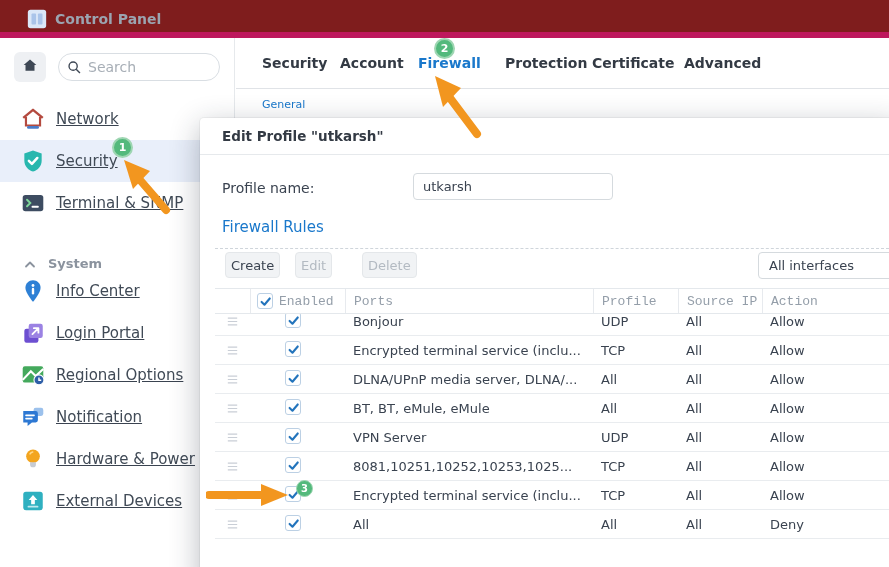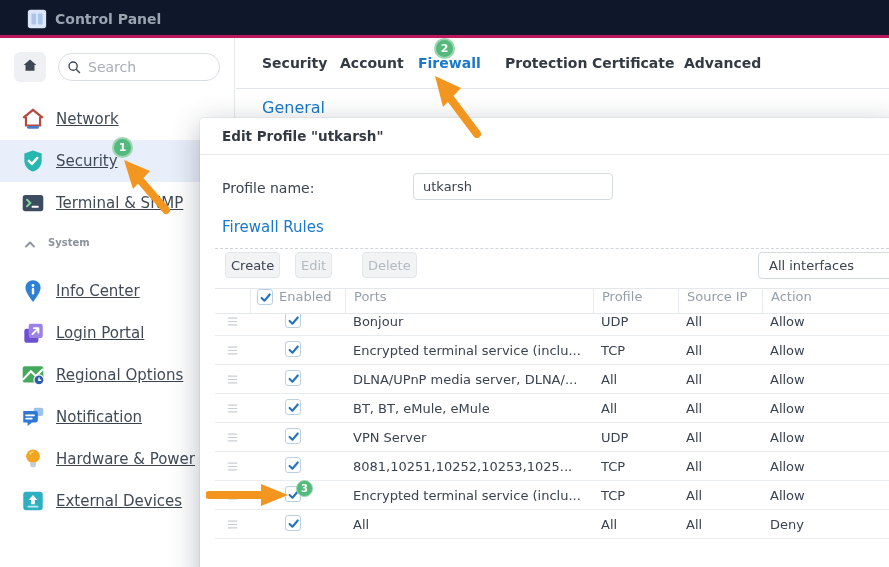--- a/index.html
+++ b/index.html
@@ -1,52 +1,52 @@
 <!DOCTYPE html>
 <html><head>
 <meta charset="utf-8">
 <style>
   * { margin:0; padding:0; box-sizing:border-box; }
   html,body { width:889px; height:567px; overflow:hidden; background:#fff;
     font-family:"DejaVu Sans","Liberation Sans",sans-serif; color:#3a4350; }
 
   
-  #topbar { position:absolute; left:0; top:0; width:889px; height:38px; background:#0f172a;
-    border-bottom:3px solid #be185d; z-index:1; }
+  #topbar { position:absolute; left:0; top:0; width:889px; height:38px; background:#7f1d1d;
+    border-bottom:6px solid #be185d; z-index:1; }
   #cp-icon { position:absolute; left:26px; top:8px; width:22px; height:22px; }
   #cp-title { position:absolute; left:55px; top:11px; font-size:14px; font-weight:bold; color:#9ba4b0; }
 
   
   #sidebar { position:absolute; left:0; top:38px; width:235px; height:529px; background:#fff;
     border-right:1px solid #e6e9ec; z-index:1; }
   #home-btn { position:absolute; left:14px; top:14px; width:32px; height:30px; background:#eef0f3;
     border-radius:6px; display:flex; align-items:center; justify-content:center; cursor:pointer; }
   #search-box { position:absolute; left:58px; top:15px; width:162px; height:28px; border:1px solid #d9dee3;
     border-radius:14px; display:flex; align-items:center; padding:0 8px; }
   #search-box svg { flex:0 0 auto; margin-right:6px; }
   #search-input { border:none; outline:none; width:100%; font-size:14px; color:#3a4350;
     font-family:inherit; background:transparent; }
   #search-input::placeholder { color:#a7aeb6; }
 
   .nav { position:absolute; left:0; width:235px;text-decoration:underline; }
   .nav-item { height:42px; display:flex; align-items:center; padding-left:20px; cursor:pointer; font-size:15px; color:#404a56; }
   .nav-item .nico { width:26px; height:26px; margin-right:10px; flex:0 0 auto; }
   .nav-item.selected { background:#e9effa; }
-  .sec-head { height:34px; display:flex; align-items:flex-start; padding-left:22px; font-size:10px;
+  .sec-head { height:34px; display:flex; align-items:flex-end; padding-left:22px; font-size:13px;
     font-weight:bold; color:#8b939e; cursor:pointer; }
   .sec-head svg { margin-right:10px; }
 
   
   #main { position:absolute; left:236px; top:38px; width:653px; height:529px; background:#fff; }
   #tabline { position:absolute; left:0; top:50px; width:653px; height:1px; background:#e0e3e7; }
   .tab { position:absolute; top:17px; font-size:14px; font-weight:bold; color:#333a44; cursor:pointer; }
   .tab.on { color:#1a78cb; }
   #tab-notch { position:absolute; top:46px; width:9px; height:9px; background:#fff;
     border-left:1px solid #dfe3e7; border-top:1px solid #dfe3e7; transform:rotate(45deg); }
-  #general-link { position:absolute; left:26px; top:60px; font-size:16px; color:#1a78cb; cursor:pointer; }
+  #general-link { position:absolute; left:26px; top:60px; font-size:11px; color:#1a78cb; cursor:pointer; }
 
   
   #dialog { position:absolute; left:200px; top:118px; width:700px; height:470px; background:#fff;
     border-radius:4px 4px 0 0; box-shadow:0 8px 30px rgba(30,40,55,.32), 0 0 0 1px rgba(0,0,0,.04);
     z-index:5; }
   #dlg-header { position:absolute; left:0; top:0; width:100%; height:37px; border-bottom:1px solid #e6e9ec;
     display:flex; align-items:center; padding-left:22px; font-size:13.5px; font-weight:bold; color:#333a44; }
   #profile-label { position:absolute; left:22px; top:62px; font-size:14px; }
   #profile-input { position:absolute; left:213px; top:55px; width:200px; height:27px; border:1px solid #d5dade;
     border-radius:4px; padding:0 9px; font-size:13px; color:#3a4350; font-family:inherit; outline:none; }
@@ -59,21 +59,21 @@
   #btn-create { left:25px; }
   #btn-edit { left:95px; }
   #btn-delete { left:162px; }
   #iface-select { position:absolute; left:558px; top:134px; width:155px; height:27px; border:1px solid #d5dade;
     border-radius:4px; background:#fff; font-size:13px; display:flex; align-items:center; padding-left:10px; cursor:pointer; }
 
   
   #tbl { position:absolute; left:15px; top:170px; width:674px; }
   .hrow { display:flex; height:26px; align-items:center; border-top:1px solid #e4e8ec;
     border-bottom:1px solid #e4e8ec; color:#949ea9; font-size:13px; }
-  .hcell { height:100%; display:flex; border-left:1px solid #e7eaee; padding-left:8px; }
+  .hcell { height:100%; display:flex; align-items:center; border-left:1px solid #e7eaee; padding-left:8px;font-family:Liberation Mono, monospace; }
   .hcell:first-child { border-left:none; }
   .c-handle { width:35px; flex:0 0 auto; }
   .c-enabled { width:95px; flex:0 0 auto; }
   .c-ports { width:248px; flex:0 0 auto; }
   .c-proto { width:85px; flex:0 0 auto; }
   .c-src { width:84px; flex:0 0 auto; }
   .c-action { flex:1; }
   #rows-viewport { overflow:hidden; height:240px; }
   #rows-inner { margin-top:-7px; }
   .trow { display:flex; height:29px; align-items:center; border-bottom:1px solid #e9ecef; font-size:13px; color:#3a4350; }

